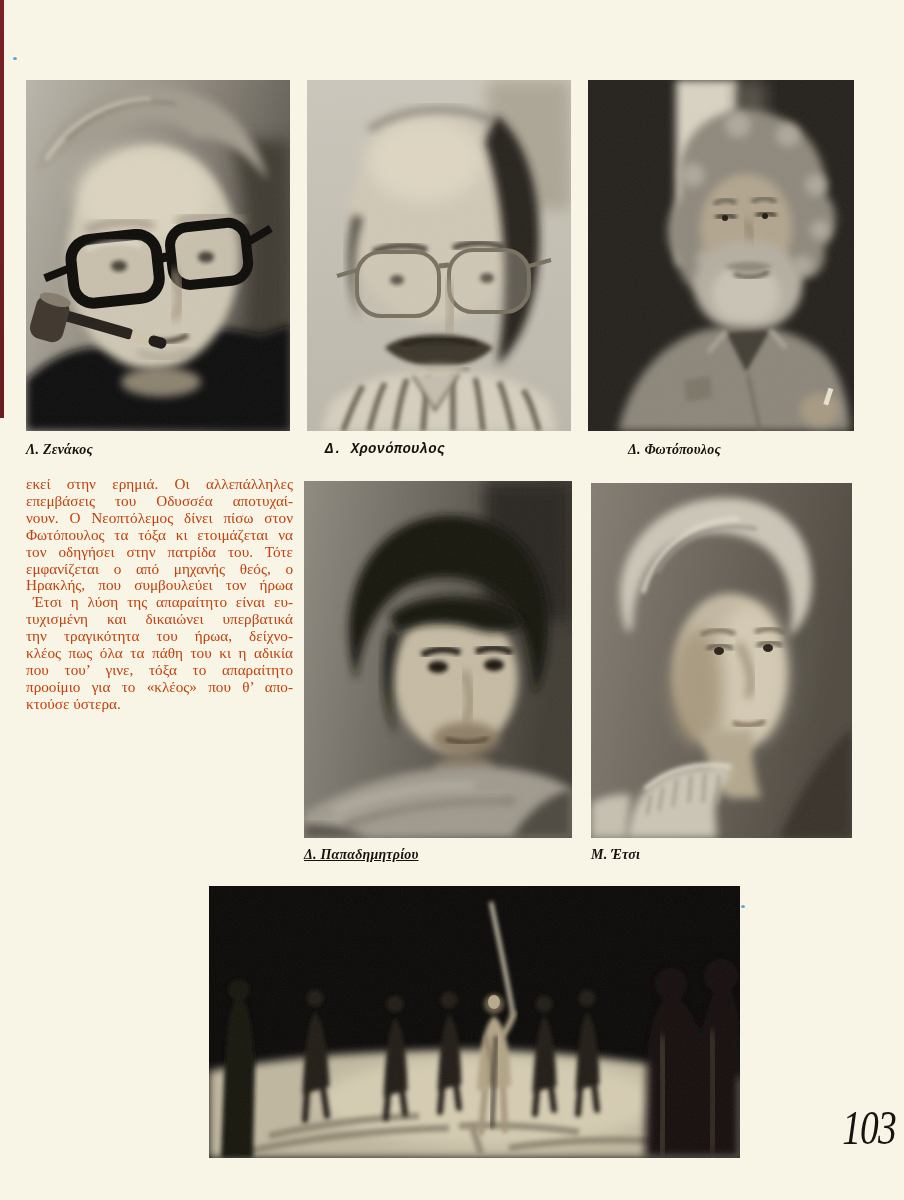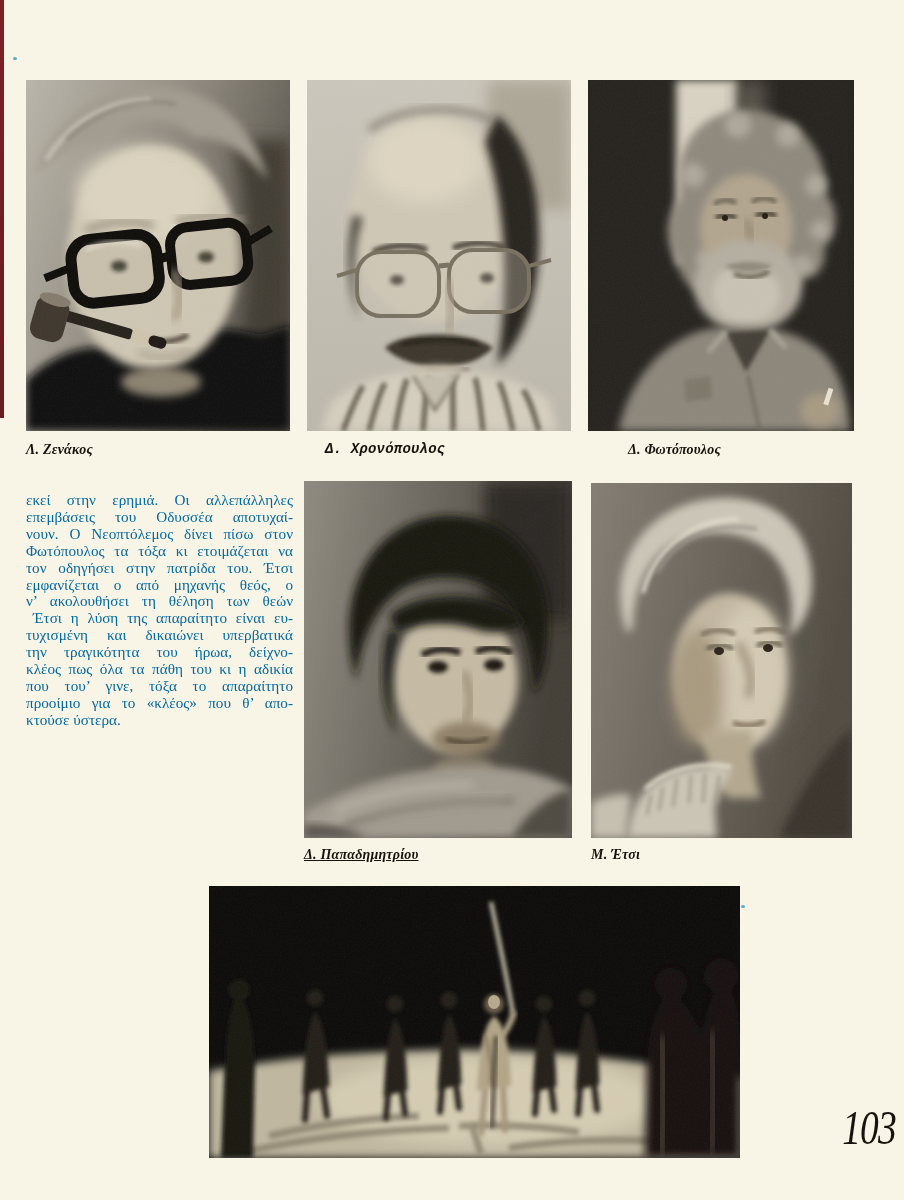--- a/index.html
+++ b/index.html
@@ -22,22 +22,22 @@
   .photo.p6 { left:209px; top:886px; width:531px; height:272px; }
 
   .caption { position:absolute; font-style:italic; font-weight:bold; font-size:14px;
     line-height:17px; color:#16120d; letter-spacing:0.2px; }
   .caption.c1 { left:26px;  top:441px;text-align:right; }
   .caption.c2 { left:325px; top:441px;font-family:Liberation Mono, monospace; }
   .caption.c3 { left:588px; top:441px;margin-left:40px; }
   .caption.c4 { left:304px; top:846px;text-decoration:underline; }
   .caption.c5 { left:591px; top:846px; }
 
-  .bodytext { position:absolute; left:26px; top:492px; width:267px;
-    font-size:15.2px; line-height:16.9px; color:#0369a1; }
+  .bodytext { position:absolute; left:26px; top:476px; width:267px;
+    font-size:15.2px; line-height:16.9px; color:#c2410c; }
   .line { text-align:justify; text-align-last:justify; }
   .line.pend { text-align-last:left; }
   .line.indent { padding-left:7px; }
 
   .pagenum { position:absolute; left:826px; top:1102px; width:70px; text-align:right;
     font-style:italic; font-size:48px; line-height:52px; color:#17130f;
     transform:scaleX(0.78); transform-origin:100% 50%; letter-spacing:-1px; }
 </style>
 </head>
 <body>
@@ -381,23 +381,23 @@
   <div class="caption c2">Δ. Χρονόπουλος</div>
   <div class="caption c3">Δ. Φωτόπουλος</div>
   <div class="caption c4">Δ. Παπαδημητρίου</div>
   <div class="caption c5">Μ. Έτσι</div>
 
   <div class="bodytext">
     <div class="line">εκεί στην ερημιά. Οι αλλεπάλληλες</div>
     <div class="line">επεμβάσεις του Οδυσσέα αποτυχαί-</div>
     <div class="line">νουν. Ο Νεοπτόλεμος δίνει πίσω στον</div>
     <div class="line">Φωτόπουλος τα τόξα κι ετοιμάζεται να</div>
-    <div class="line">τον οδηγήσει στην πατρίδα του. Έτσι</div>
+    <div class="line">τον οδηγήσει στην πατρίδα του. Τότε</div>
     <div class="line">εμφανίζεται ο από μηχανής θεός, ο</div>
-    <div class="line">ν’ ακολουθήσει τη θέληση των θεών</div>
+    <div class="line">Ηρακλής, που συμβουλεύει τον ήρωα</div>
     <div class="line indent">Έτσι η λύση της απαραίτητο είναι ευ-</div>
     <div class="line">τυχισμένη και δικαιώνει υπερβατικά</div>
     <div class="line">την τραγικότητα του ήρωα, δείχνο-</div>
     <div class="line">κλέος πως όλα τα πάθη του κι η αδικία</div>
     <div class="line">που του’ γινε, τόξα το απαραίτητο</div>
     <div class="line">προοίμιο για το «κλέος» που θ’ απο-</div>
     <div class="line pend">κτούσε ύστερα.</div>
   </div>
 
   <div class="pagenum">103</div>

